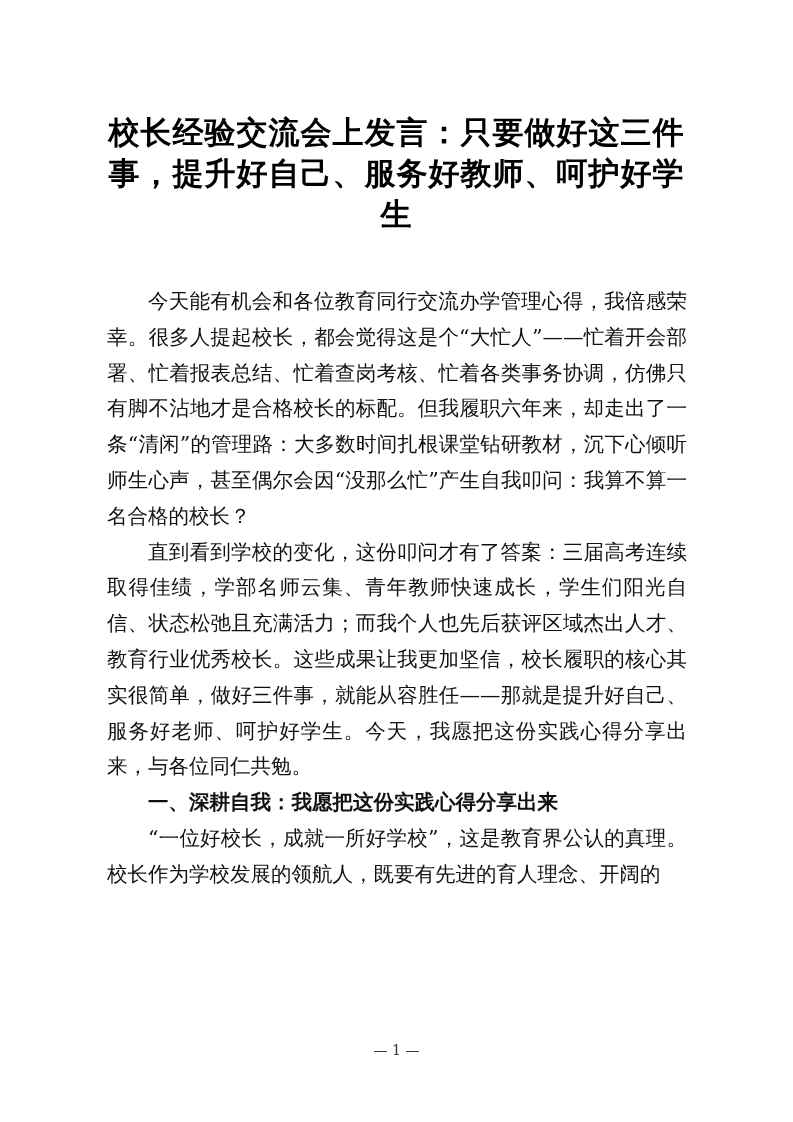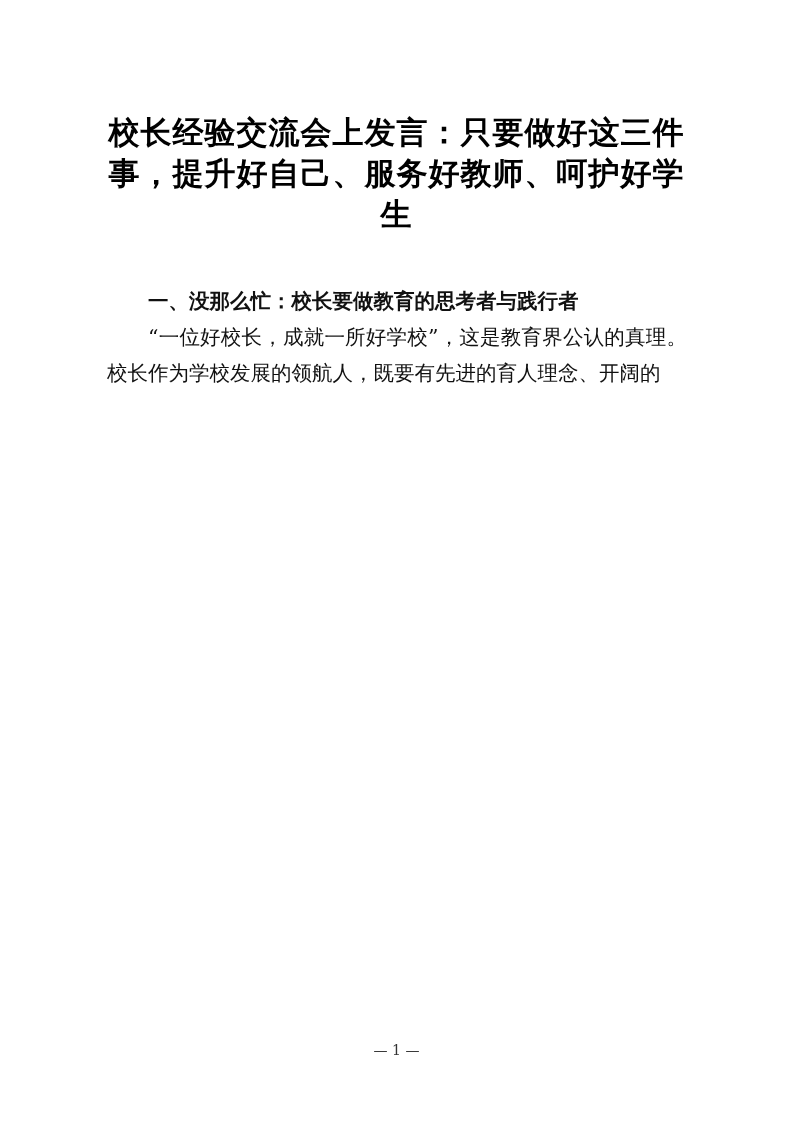--- a/index.html
+++ b/index.html
@@ -26,18 +26,20 @@
       font-size: 14px; color: #333;
     }
   </style>
 </head>
 <body>
 
 <div class="page">
   <div class="title">校长经验交流会上发言：只要做好这三件事，提升好自己、服务好教师、呵护好学生</div>
 
   <div class="body-text">
-    <p class="heading">一、没那么忙：校长要做教育的思考者与践行者</p>
+    <p class="indent">今天能有机会和各位教育同行交流办学管理心得，我倍感荣幸。很多人提起校长，都会觉得这是个“大忙人”——忙着开会部署、忙着报表总结、忙着查岗考核、忙着各类事务协调，仿佛只有脚不沾地才是合格校长的标配。但我履职六年来，却走出了一条“清闲”的管理路：大多数时间扎根课堂钻研教材，沉下心倾听师生心声，甚至偶尔会因“没那么忙”产生自我叩问：我算不算一名合格的校长？</p>
+    <p class="indent">直到看到学校的变化，这份叩问才有了答案：三届高考连续取得佳绩，学部名师云集、青年教师快速成长，学生们阳光自信、状态松弛且充满活力；而我个人也先后获评区域杰出人才、教育行业优秀校长。这些成果让我更加坚信，校长履职的核心其实很简单，做好三件事，就能从容胜任——那就是提升好自己、服务好老师、呵护好学生。今天，我愿把这份实践心得分享出来，与各位同仁共勉。</p>
+    <p class="heading">一、深耕自我：我愿把这份实践心得分享出来</p>
     <p class="indent">“一位好校长，成就一所好学校”，这是教育界公认的真理。校长作为学校发展的领航人，既要有先进的育人理念、开阔的</p>
   </div>
 
   <div class="footer">— 1 —</div>
 </div>
 
 </body></html>

